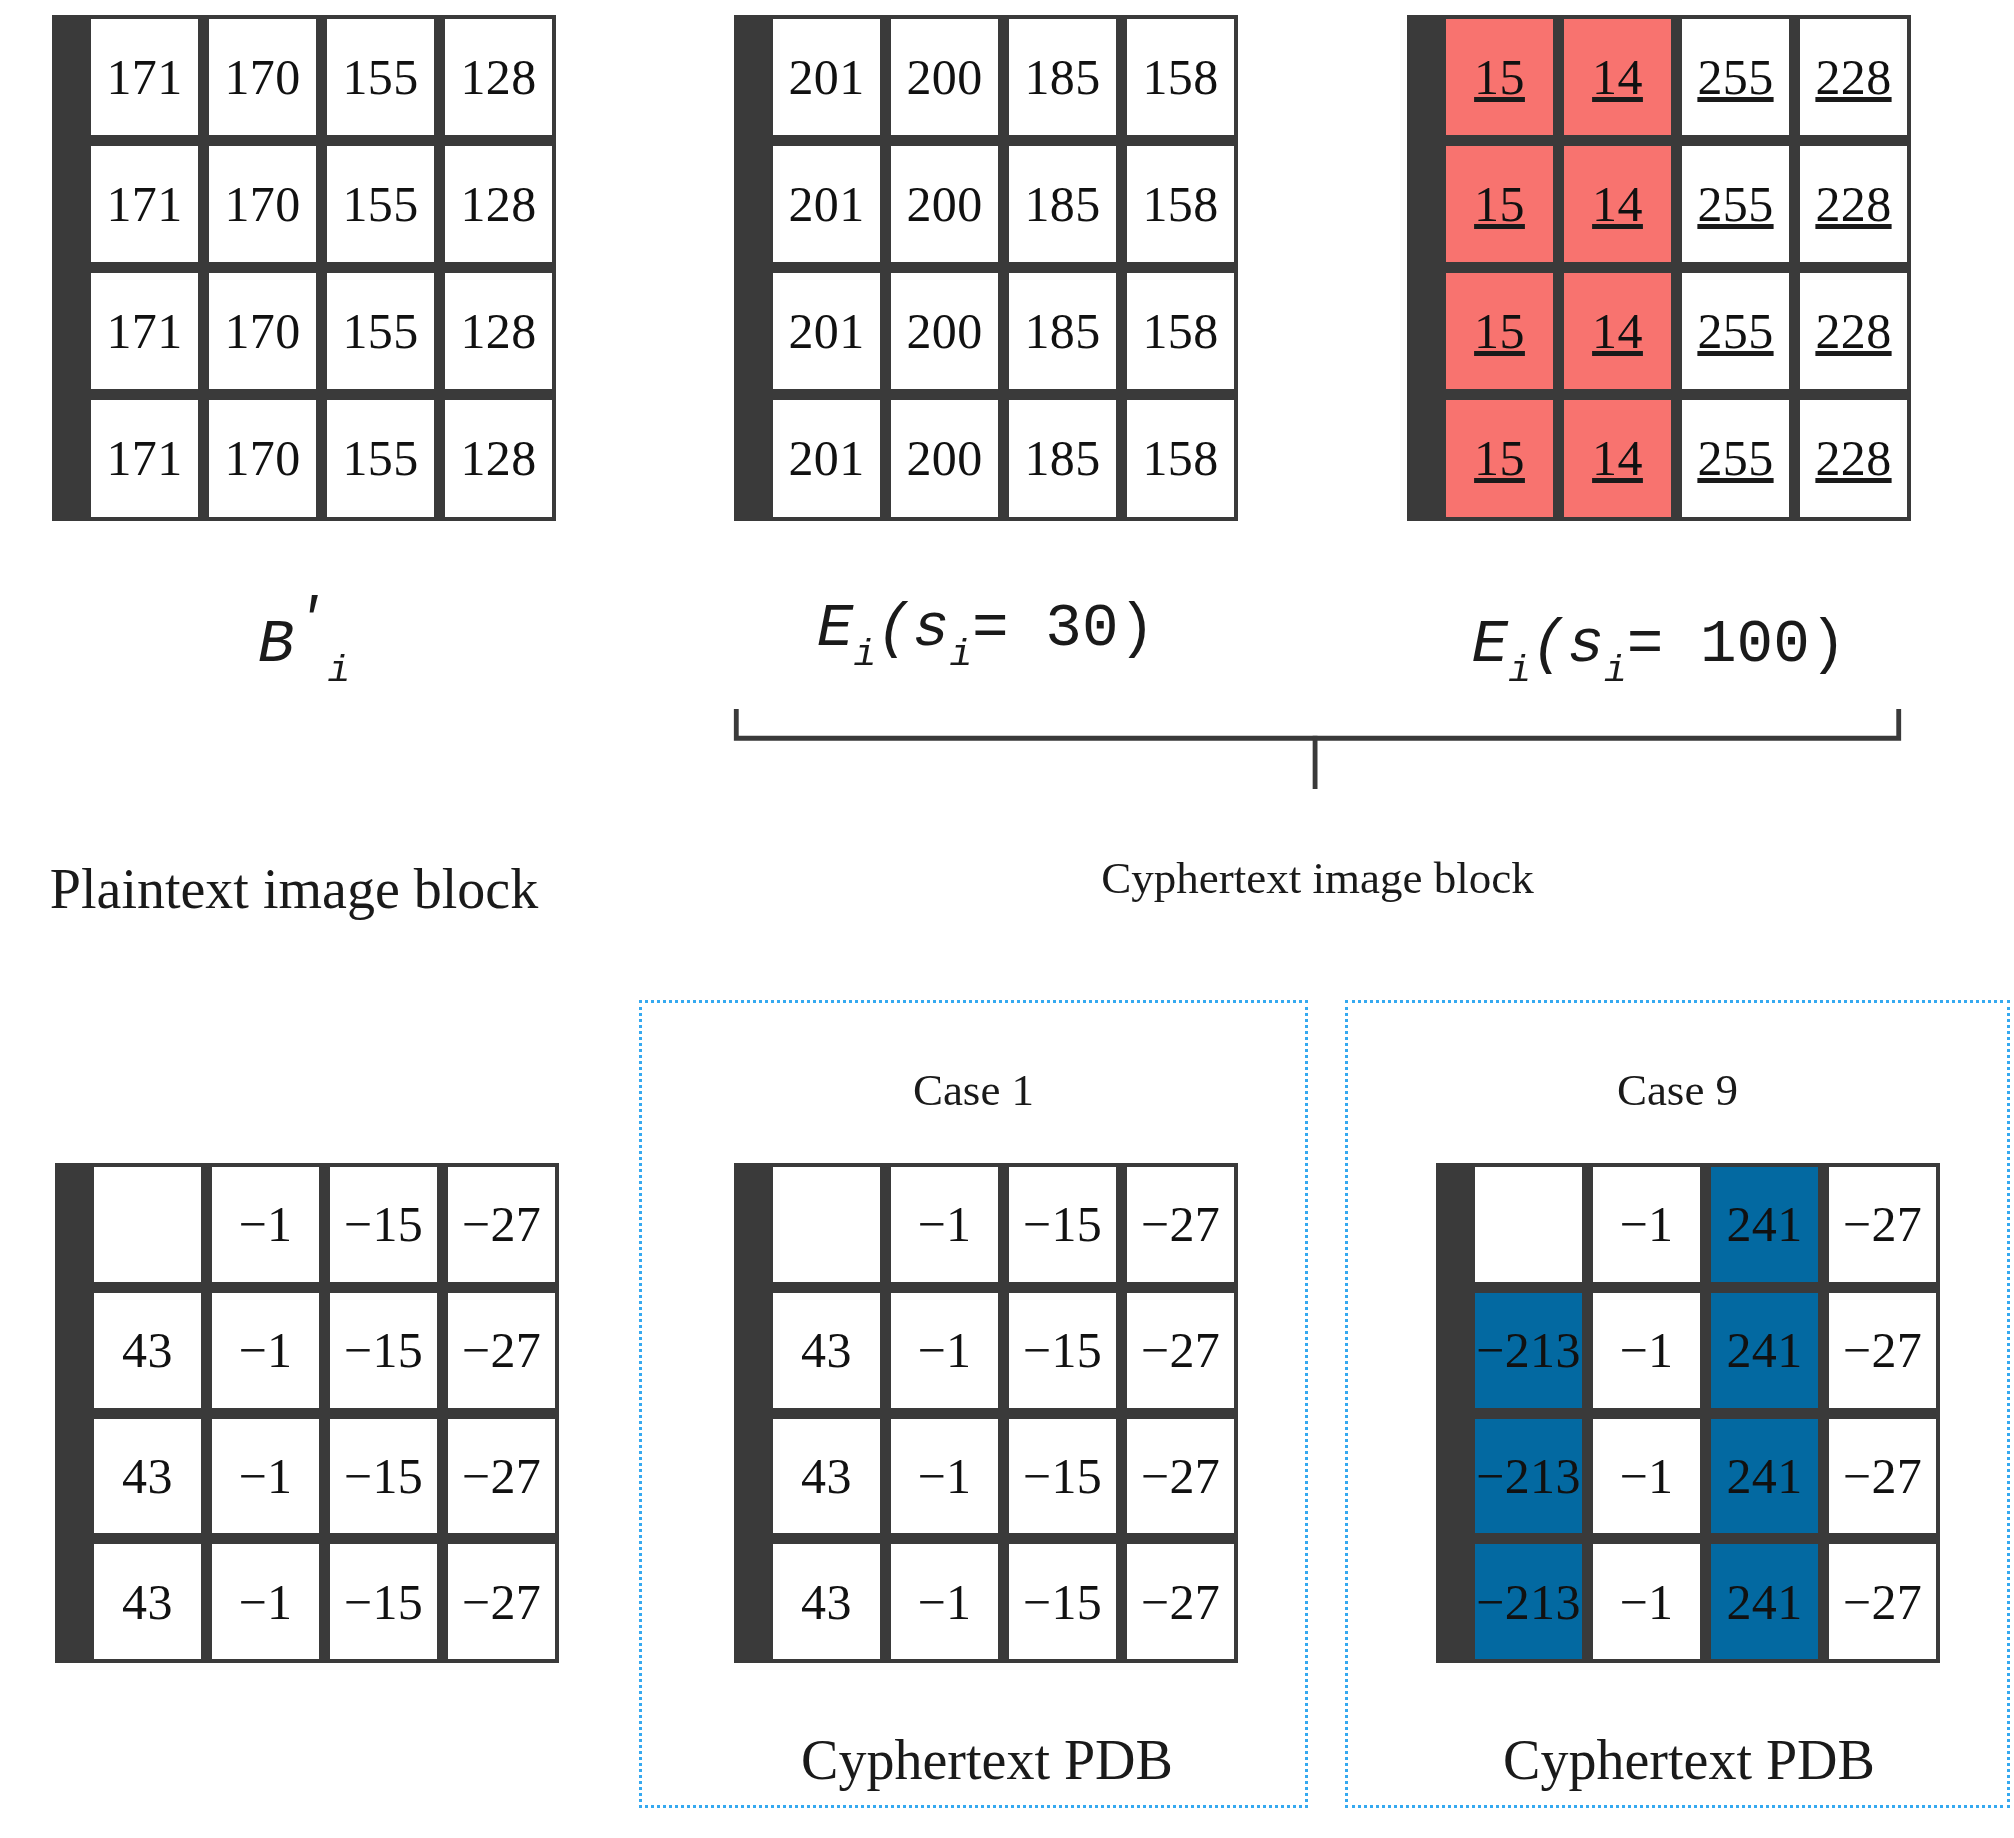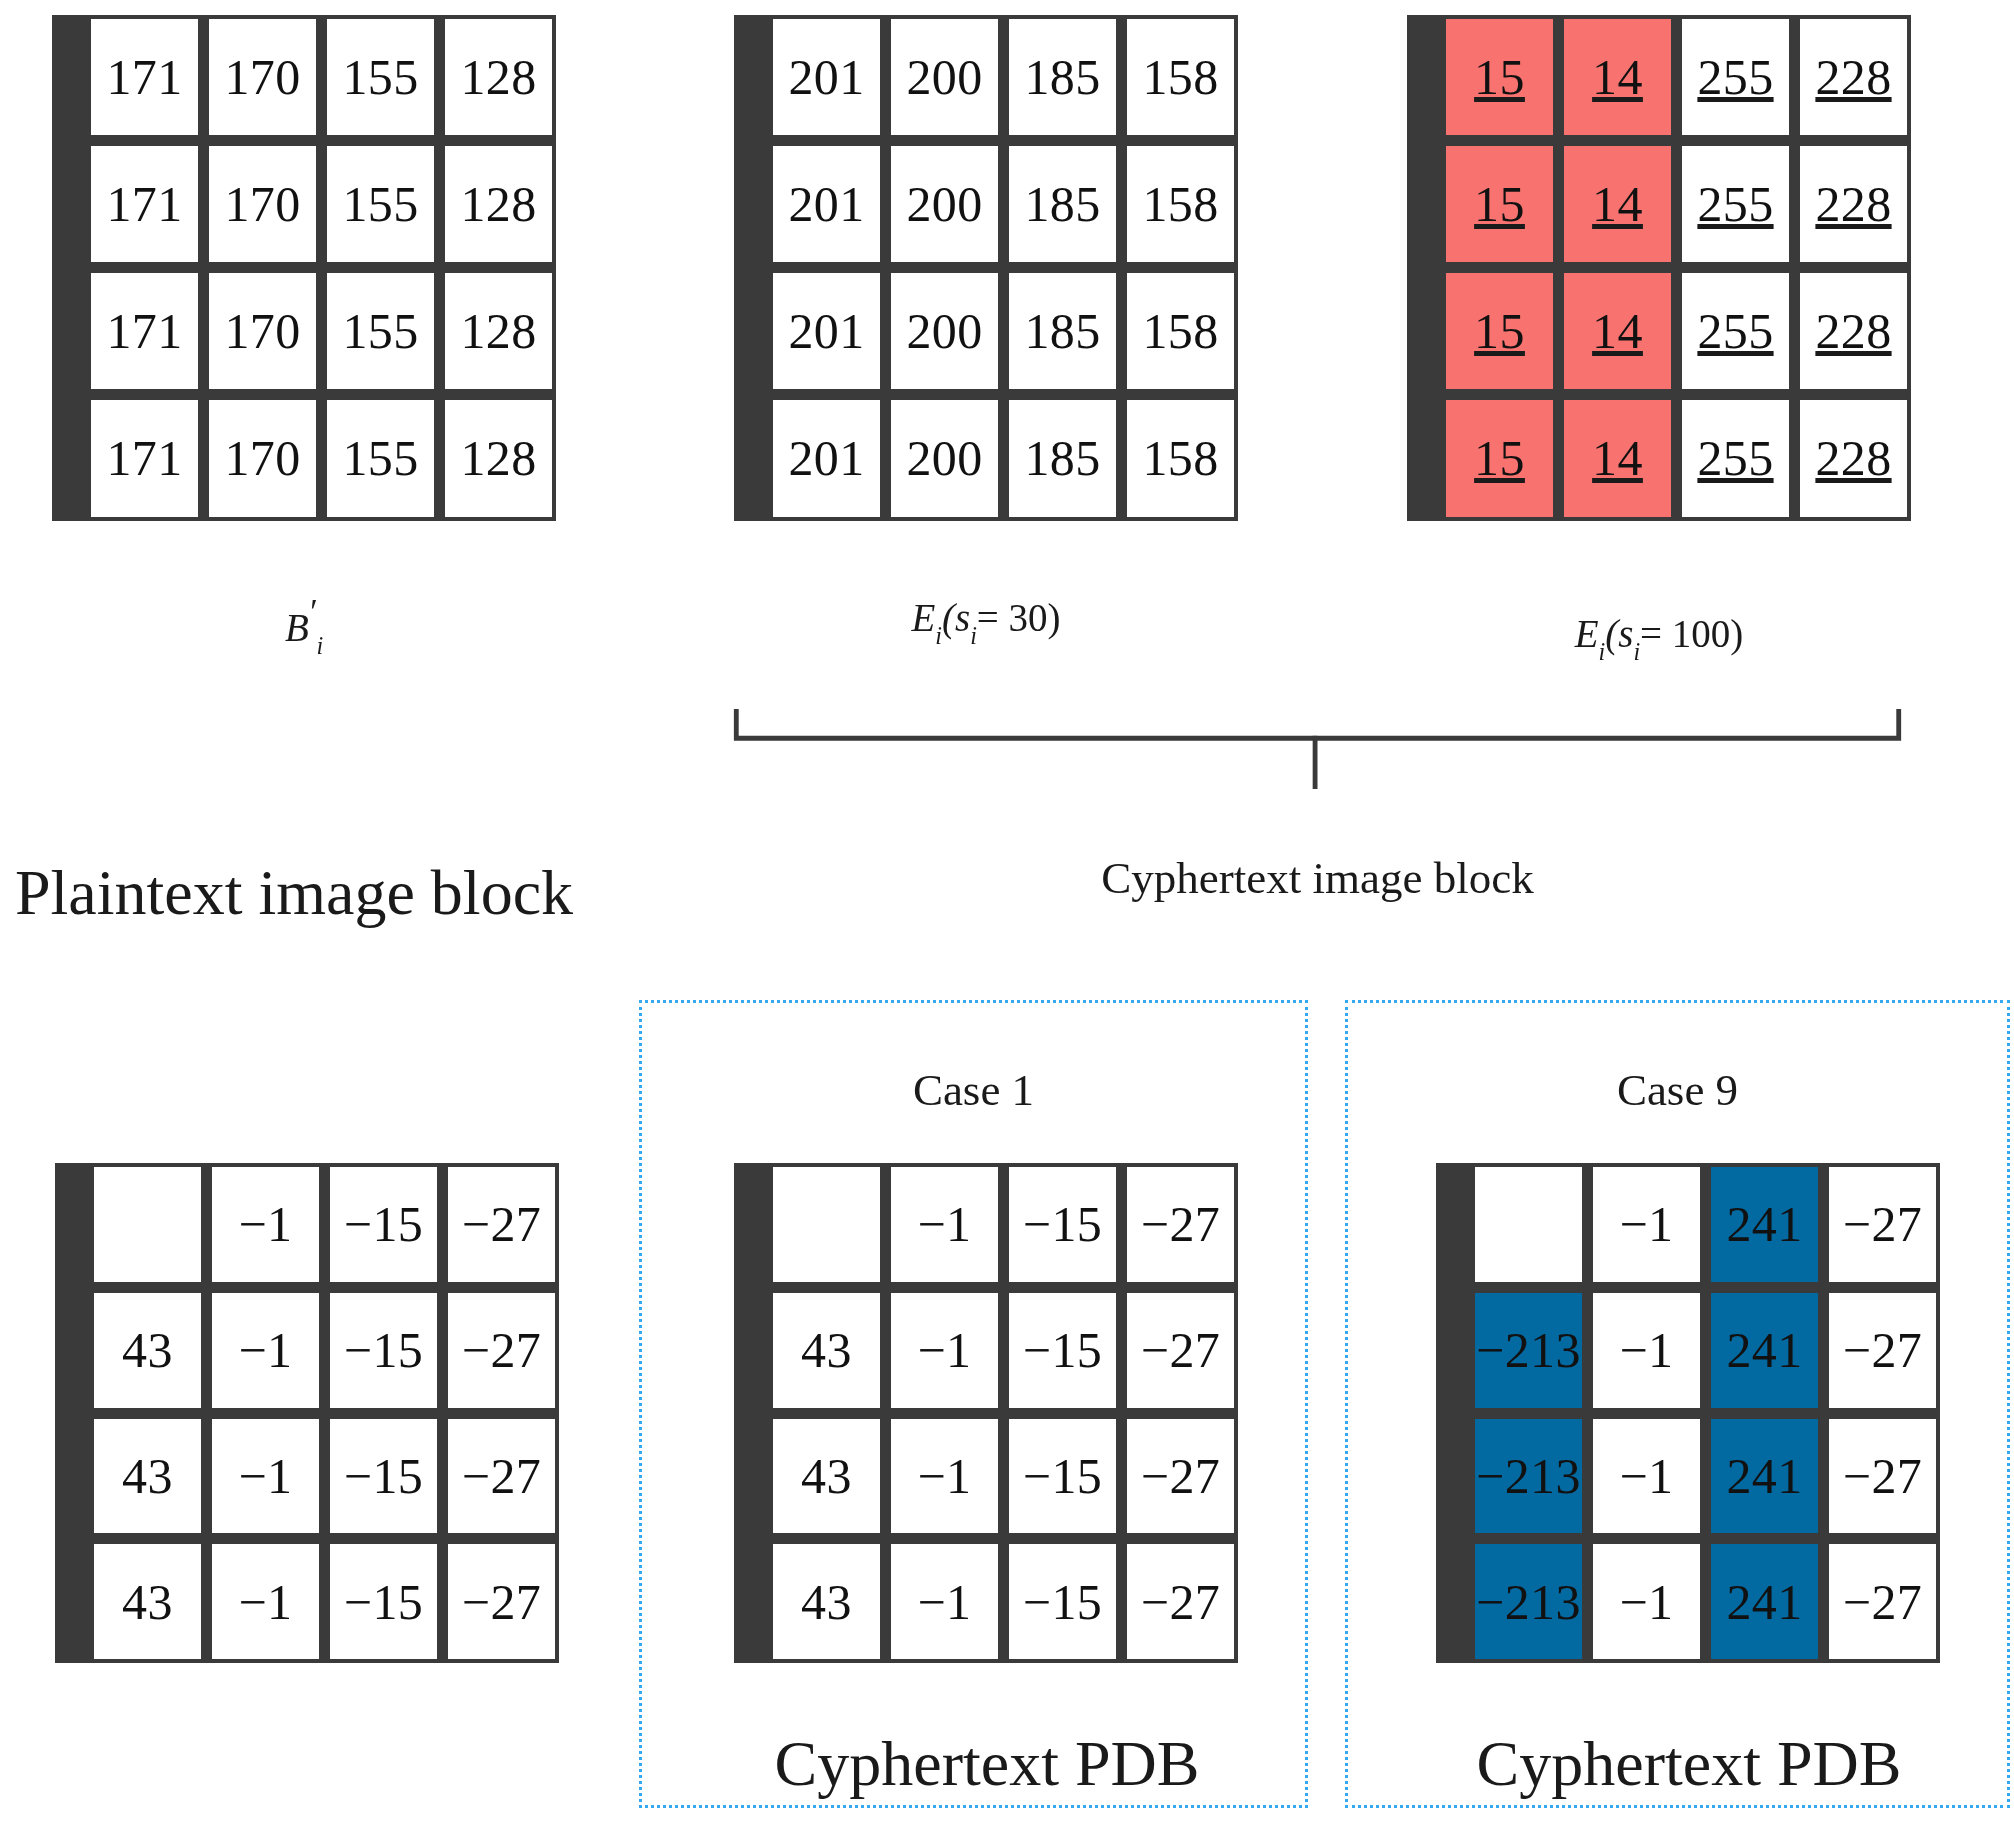--- a/index.html
+++ b/index.html
@@ -29,31 +29,31 @@
     line-height:1;
     letter-spacing:0.4px;
     color:#111;
   }
   .cell.red{background:#f8736f;}
   .cell.blue{background:#0369a1;}
   .mathlbl{
     position:absolute;
     white-space:nowrap;
     text-align:center;
-    font-size:39px;
+    font-size:61px;
     line-height:1;
-    font-family:Liberation Serif, serif;
+    font-family:Liberation Mono, monospace;
   }
   .mi{font-style:italic;}
   .sub{font-size:0.62em;font-style:italic;vertical-align:sub;position:relative;top:0.18em;}
   .prime{font-style:italic;font-size:0.9em;vertical-align:super;position:relative;top:-0.10em;left:-0.02em;}
 
   .caption{
     position:absolute;white-space:nowrap;text-align:center;
-    font-size:64px;line-height:1;
+    font-size:56px;line-height:1;
   }
   .casetitle{
     position:absolute;white-space:nowrap;text-align:center;
     font-size:45px;line-height:1;
   }
 
   
   .dotbox{
     position:absolute;
     border:3.2px dotted #35a9f0;

